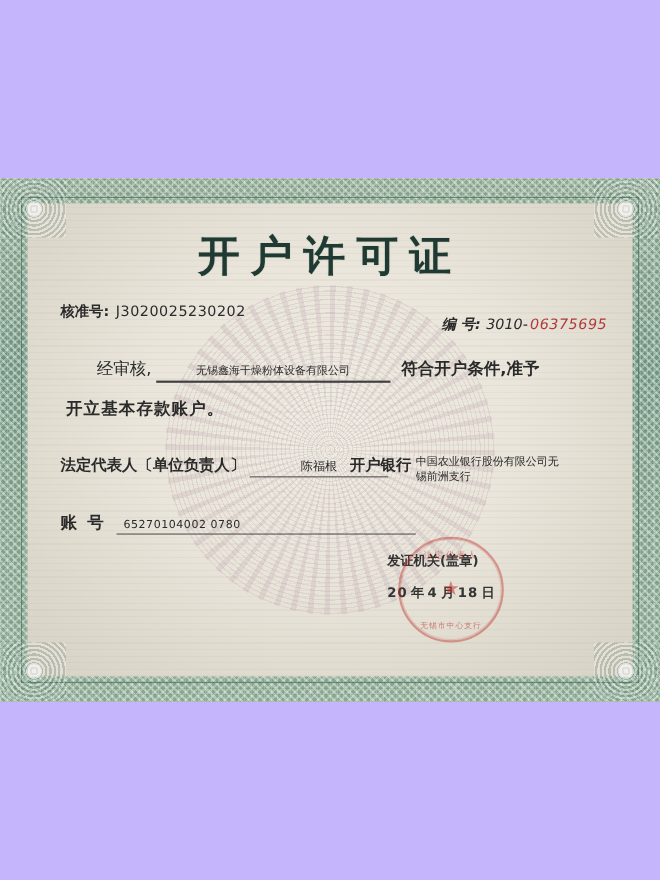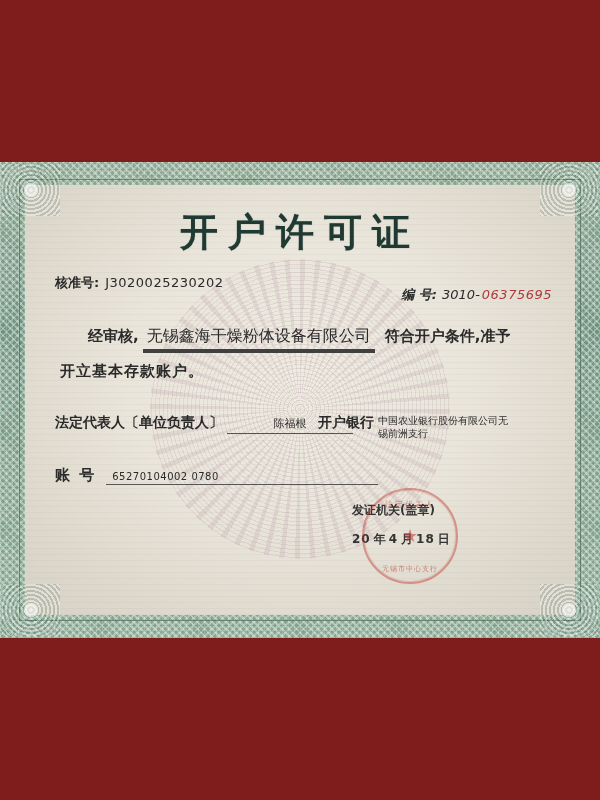--- a/index.html
+++ b/index.html
@@ -12,21 +12,21 @@
     height: 800px;
     font-family: "Liberation Sans", sans-serif;
     overflow: hidden;
   }
 
   
   #page {
     position: relative;
     width: 600px;
     height: 800px;
-    background: #7f1d1d;
+    background: #c4b5fd;
   }
 
   
   #certificate {
     position: absolute;
     left: 0;
     top: 162px;
     width: 600px;
     height: 476px;
     background: #cfd9cd;
@@ -139,27 +139,27 @@
   #approval-row  { left: 55px;  top: 112px; }
   #approval-label { font-weight: 600; }
   #approval-value { margin-left: 6px; letter-spacing: .5px; margin-top: 20px; }
 
   #serial-row { right: 48px; top: 124px; font-style: italic; }
   #serial-label { font-weight: 600; }
   #serial-prefix { margin-left: 5px; }
   #serial-number { color: #b03a3a; letter-spacing: .5px; margin-left: 2px; }
 
   #line1 { left: 88px; top: 164px; }
-  #line1 .lead { font-size: 15px; font-weight: 700; text-align: center; }
+  #line1 .lead { font-size: 15px; font-weight: 400; text-align: center; }
   #line1 .company {
     display: inline-block;
     min-width: 205px;
     text-align: center;
-    font-size: 16px;
-    border-bottom: 4px solid #404040;
+    font-size: 10px;
+    border-bottom: 2px solid #404040;
     padding: 0 4px 2px 4px;
     margin: 0 4px;
   }
   #line1 .tail { font-size: 15px; font-weight: 600; margin-left: 6px; }
 
   #line2 { left: 60px; top: 200px; font-size: 15px; font-weight: 600; letter-spacing: 1px; }
 
   #rep-row { left: 55px; top: 252px; font-size: 14px; font-weight: 600; }
   #rep-row .rep-value {
     display: inline-block;

